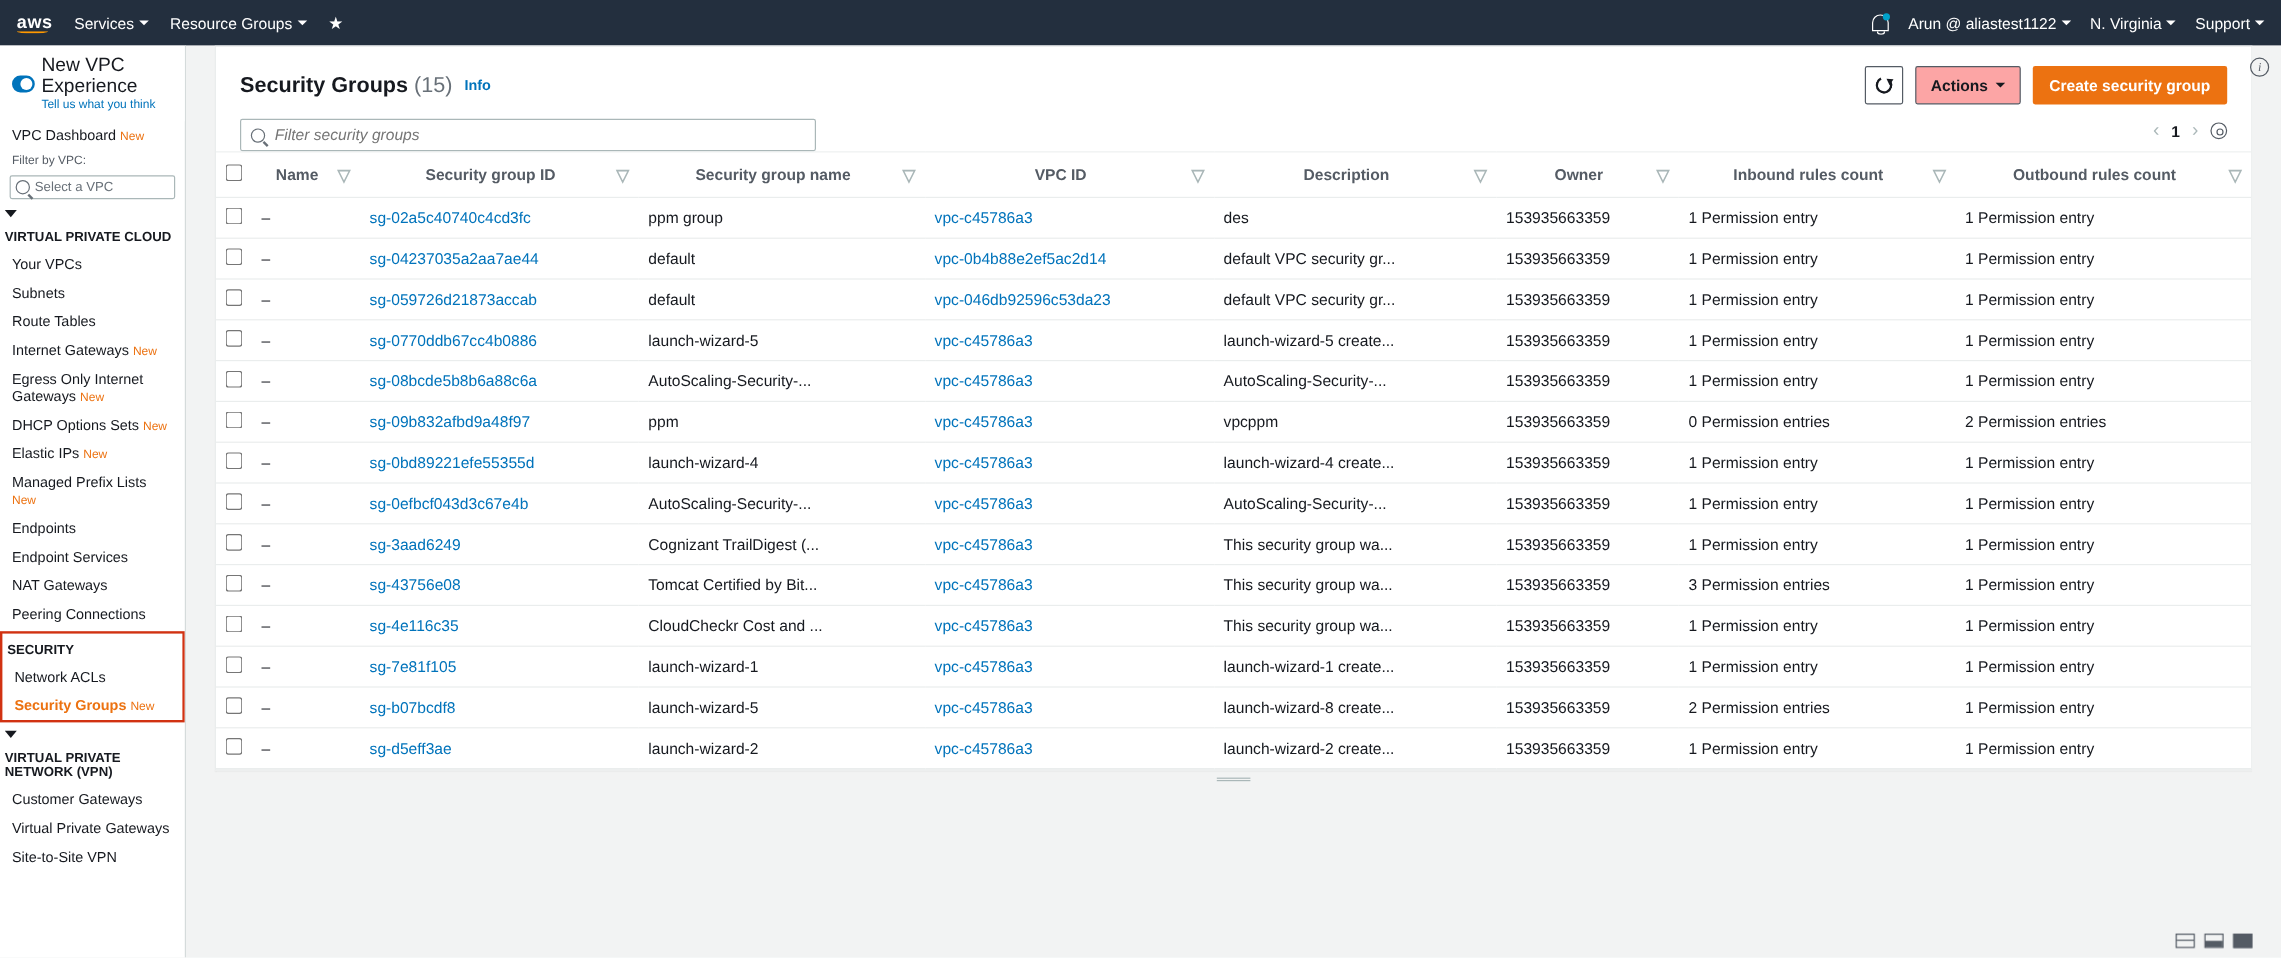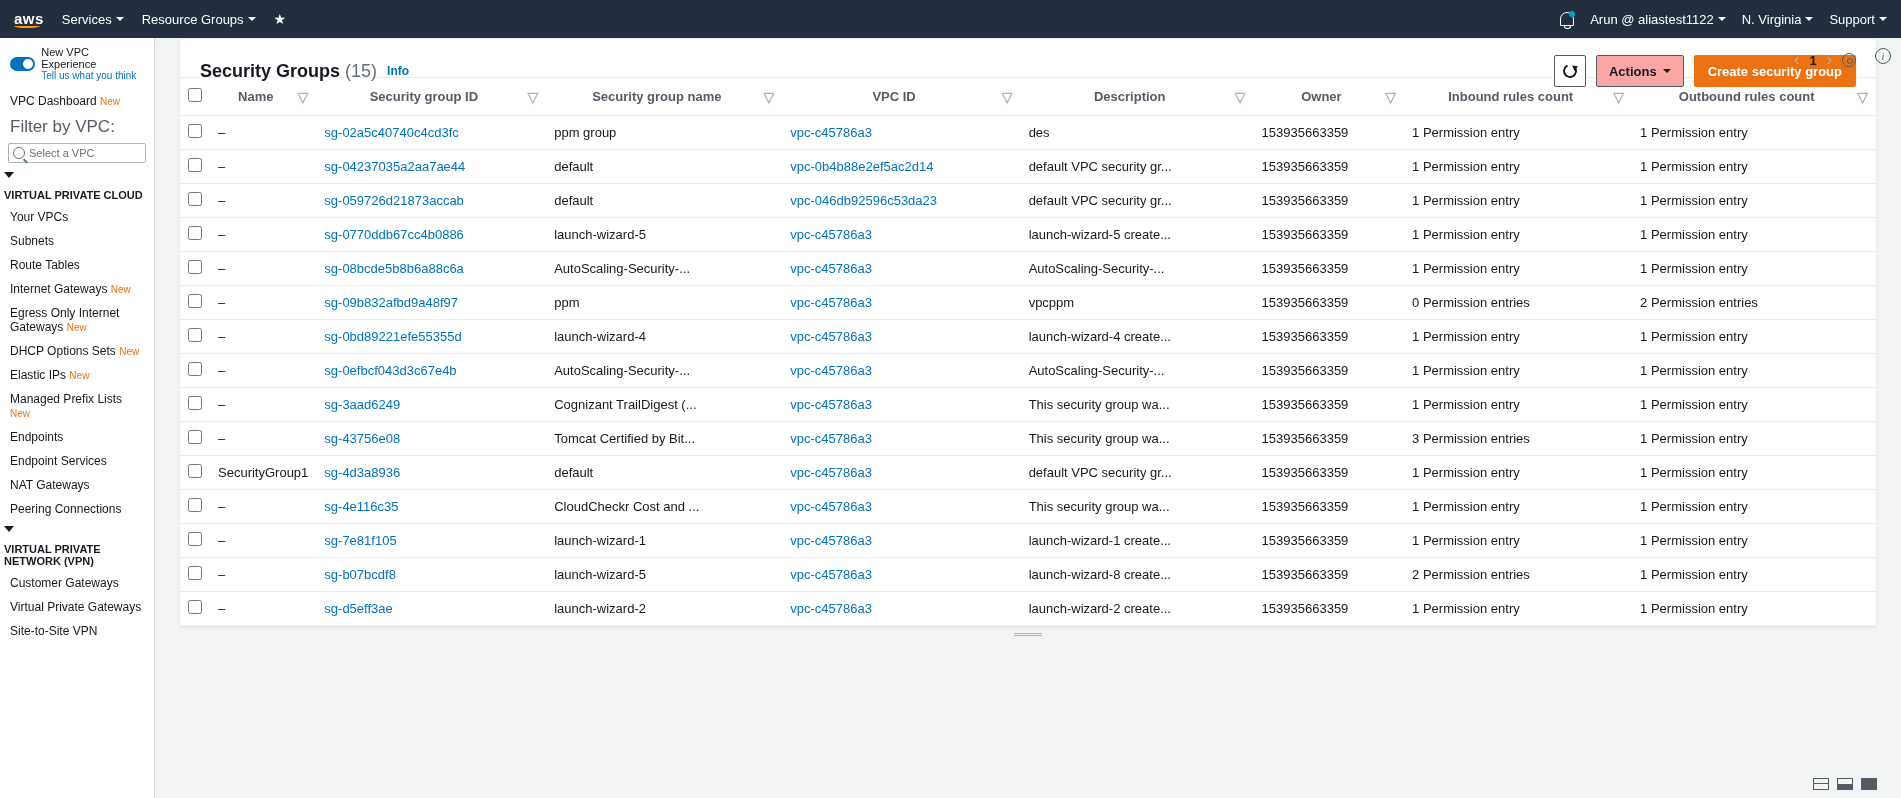--- a/index.html
+++ b/index.html
@@ -17,25 +17,25 @@
 .bell { width:14px; height:14px; border:1.5px solid #fff; border-radius:50% 50% 0 0; position:relative; }
 .bell::after { content:''; position:absolute; bottom:-4px; left:3px; width:5px; height:2px; border:1.5px solid #fff; border-top:none; border-radius:0 0 4px 4px; }
 .bell-dot { width:6px; height:6px; background:#00a1c9; border-radius:50%; position:absolute; top:-2px; right:-2px; }
 
 
 .layout { display:flex; height: calc(100vh - 38px); }
 .sidebar { width: 155px; background: #fff; border-right: 1px solid #d5dbdb; overflow-y: auto; font-size: 12px; position:relative; }
 .sidebar-head { background:#fff; padding: 8px 10px; display:flex; align-items:center; gap:6px; }
 .toggle { width:26px; height:14px; background:#0073bb; border-radius:7px; position:relative; }
 .toggle::after { content:''; width:10px; height:10px; background:#fff; border-radius:50%; position:absolute; top:2px; right:2px; }
-.sidebar-head .txt { font-size:11px; }
+.sidebar-head .txt { font-size:16px; }
 .sidebar-head .sub { font-size:10px; color:#0073bb; }
 .sb-item { padding: 5px 10px; cursor:pointer; }
 .sb-heading { font-weight:700; padding: 8px 4px 4px; font-size:11px; color:#16191f; }
-.filter-lbl { padding: 4px 10px 2px; font-size:17px; color:#545b64; }
+.filter-lbl { padding: 4px 10px 2px; font-size:10px; color:#545b64; }
 .vpc-select { margin:4px 8px; border:1px solid #aab7b8; border-radius:2px; padding:3px 4px; display:flex; align-items:center; gap:4px; font-size:11px; color:#687078; cursor:pointer; }
 .new-badge { color:#ec7211; font-size:10px; font-weight:normal;text-align:center; }
 .collapse-tri { width:0;height:0;border-left:5px solid transparent;border-right:5px solid transparent;border-top:6px solid #16191f;display:inline-block;margin:4px 4px 0; }
 .sec-box { border:2px solid #d13212; margin:2px 0; }
 .active-item { color:#ec7211 !important; font-weight:700; }
 
 .main { flex:1; display:flex; flex-direction:column; overflow:hidden; position:relative; background:#f2f3f3; padding-bottom: 0; }
 .breadcrumb { padding: 12px 24px 8px; font-size:13px; color:#545b64; }
 .breadcrumb .sep { margin:0 6px; color:#aab7b8; }
 .info-icon { position:absolute; top:10px; right:10px; width:16px;height:16px;border:1.5px solid #545b64;border-radius:50%;display:flex;align-items:center;justify-content:center;font-size:10px;font-style:italic;font-family:serif;color:#545b64;cursor:pointer; }
@@ -142,20 +142,25 @@
     <div class="sb-item">Route Tables</div>
     <div class="sb-item"><span>Internet Gateways</span> <span class="new-badge">New</span></div>
     <div class="sb-item"><span>Egress Only Internet Gateways</span> <span class="new-badge">New</span></div>
     <div class="sb-item"><span>DHCP Options Sets</span> <span class="new-badge">New</span></div>
     <div class="sb-item"><span>Elastic IPs</span> <span class="new-badge">New</span></div>
     <div class="sb-item"><span>Managed Prefix Lists</span> <span class="new-badge">New</span></div>
     <div class="sb-item">Endpoints</div>
     <div class="sb-item">Endpoint Services</div>
     <div class="sb-item">NAT Gateways</div>
     <div class="sb-item">Peering Connections</div>
+    <div class="sec-box">
+      <div class="sb-heading">SECURITY</div>
+      <div class="sb-item">Network ACLs</div>
+      <div class="sb-item active-item"><span>Security Groups</span> <span class="new-badge">New</span></div>
+    </div>
     <span class="collapse-tri"></span>
     <div class="sb-heading">VIRTUAL PRIVATE NETWORK (VPN)</div>
     <div class="sb-item">Customer Gateways</div>
     <div class="sb-item">Virtual Private Gateways</div>
     <div class="sb-item">Site-to-Site VPN</div>
   </div>
 
   <div class="main">
     <div class="info-icon">i</div>
 
@@ -165,20 +170,24 @@
         <span class="info-link">Info</span>
         <div class="head-spacer"></div>
         <div class="icon-btn">
             <span class="refresh-icon"></span>
           </div>
         <div class="action-btn">
             <span>Actions</span>
             <span class="caret" style="border-top-color:#16191f"></span>
           </div>
         <button class="primary-btn">Create security group</button>
+      </div>
+      <div class="filter-box">
+        <span class="search-ico"></span>
+        <input type="text" placeholder="Filter security groups" style="">
       </div>
       <div class="pager-row" style="margin-top:-44px;margin-bottom:8px;">
         <span class="page-arrow">‹</span>
         <span style="font-weight:700;">1</span>
         <span class="page-arrow">›</span>
         <span class="gear-icon"></span>
       </div>
 
       <div class="table-wrap">
         <table>
@@ -301,31 +310,20 @@
     <td><a>sg-43756e08</a></td>
     <td>Tomcat Certified by Bit...</td>
     <td><a>vpc-c45786a3</a></td>
     <td>This security group wa...</td>
     <td>153935663359</td>
     <td>3 Permission entries</td>
     <td>1 Permission entry</td>
               </tr>
               <tr>
     <td><input type="checkbox" style=""></td>
-    <td>SecurityGroup1</td>
-    <td><a>sg-4d3a8936</a></td>
-    <td>default</td>
-    <td><a>vpc-c45786a3</a></td>
-    <td>default VPC security gr...</td>
-    <td>153935663359</td>
-    <td>1 Permission entry</td>
-    <td>1 Permission entry</td>
-              </tr>
-              <tr>
-    <td><input type="checkbox" style=""></td>
     <td>–</td>
     <td><a>sg-4e116c35</a></td>
     <td>CloudCheckr Cost and ...</td>
     <td><a>vpc-c45786a3</a></td>
     <td>This security group wa...</td>
     <td>153935663359</td>
     <td>1 Permission entry</td>
     <td>1 Permission entry</td>
               </tr>
               <tr>

